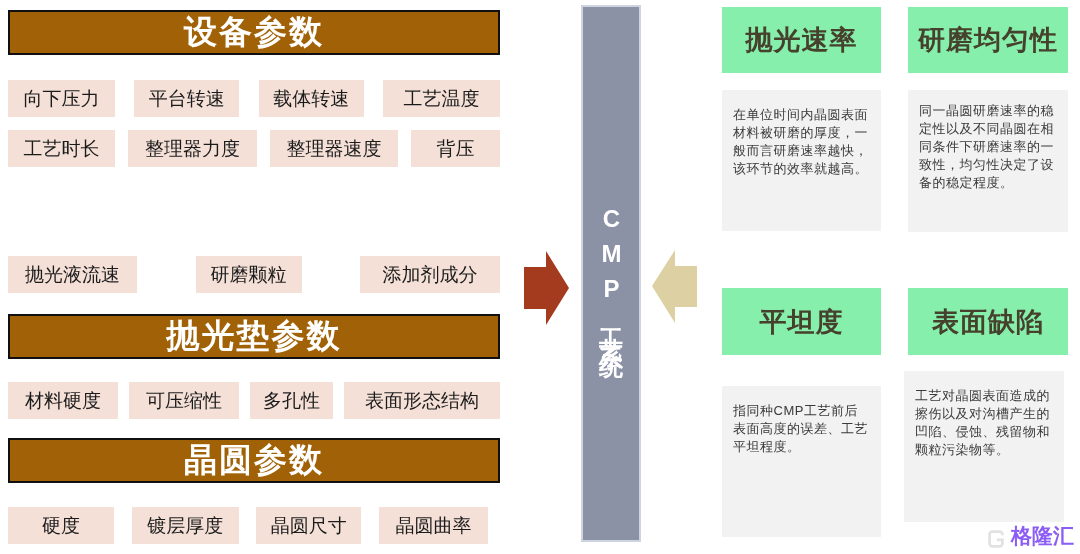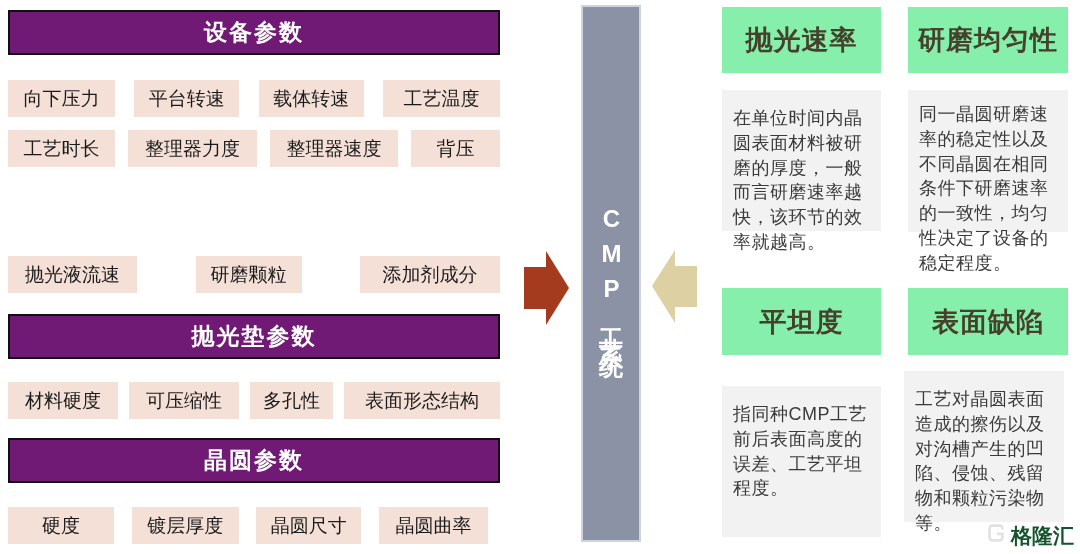--- a/index.html
+++ b/index.html
@@ -1,45 +1,45 @@
 <!DOCTYPE html>
 <html><head>
 <meta charset="utf-8">
 <style>
   html,body{margin:0;padding:0;background:#fff;}
   body{font-family:"Liberation Sans","DejaVu Sans",sans-serif;}
   .canvas{position:relative;width:1080px;height:554px;background:#ffffff;overflow:hidden;}
 
   
-  .lhdr{position:absolute;left:8px;width:492px;height:45px;background:#701a75;
+  .lhdr{position:absolute;left:8px;width:492px;height:45px;background:#a16207;
         border:2px solid #101010;box-sizing:border-box;display:flex;align-items:center;
-        justify-content:center;color:#ffffff;font-size:23px;font-weight:bold;letter-spacing:2px;}
+        justify-content:center;color:#ffffff;font-size:33px;font-weight:bold;letter-spacing:2px;}
   .trow{position:absolute;left:8px;width:492px;height:37px;display:flex;
         justify-content:space-between;}
   .tag{background:#F4E0D7;color:#1b1b1b;font-size:19px;font-weight:400;height:37px;
        display:flex;align-items:center;justify-content:center;box-sizing:border-box;}
 
   
   .cbar{position:absolute;left:581px;top:5px;width:60px;height:537px;background:#8B92A6;
         border:2px solid #CDD3DF;box-sizing:border-box;display:flex;align-items:center;
         justify-content:center;}
   .vtext{writing-mode:vertical-rl;text-orientation:upright;color:#ffffff;font-size:24px;
          font-weight:bold;letter-spacing:8px;line-height:1;}
 
   .arrow{position:absolute;}
 
   
   .rhdr{position:absolute;background:#86efac;color:#45412C;font-size:27px;font-weight:600;
         display:flex;align-items:center;justify-content:center;box-sizing:border-box;letter-spacing:1px;}
-  .rdesc{position:absolute;background:#F2F2F2;color:#3a3a3a;font-size:18px;line-height:1.38;
+  .rdesc{position:absolute;background:#F2F2F2;color:#3a3a3a;font-size:13px;line-height:1.38;
          padding:16px 11px;box-sizing:border-box;letter-spacing:0.5px;}
 
   
-  .wm{position:absolute;right:6px;bottom:4px;display:flex;align-items:flex-start;gap:4px;
-      color:#14532d;font-size:21px;font-weight:bold;}
+  .wm{position:absolute;right:6px;bottom:4px;display:flex;align-items:flex-end;gap:4px;
+      color:#8b5cf6;font-size:21px;font-weight:bold;}
 </style>
 </head>
 <body>
 
 <div class="canvas">
 
   <div class="lhdr" style="top:10px">设备参数</div>
   <div class="trow" style="top:80px">
     <span class="tag" style="width:107px">向下压力</span>
     <span class="tag" style="width:105px">平台转速</span>

